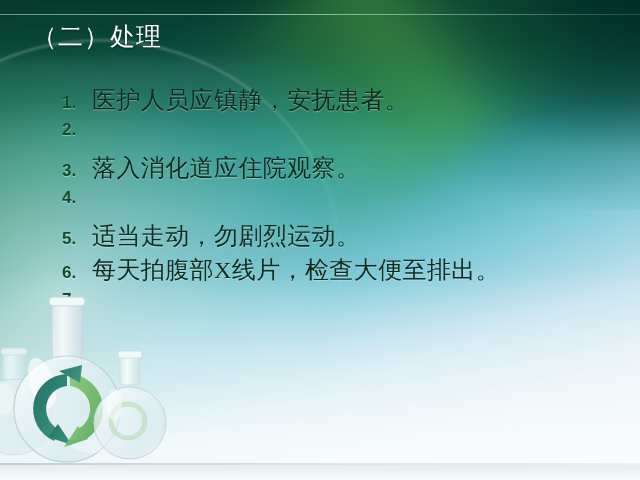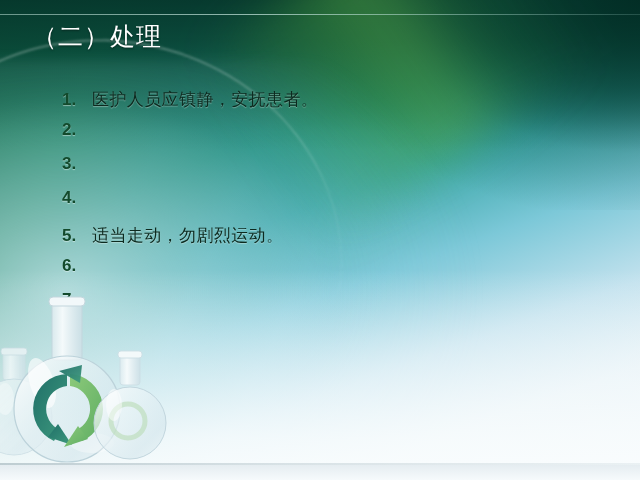--- a/index.html
+++ b/index.html
@@ -166,21 +166,21 @@
     width: 30px;
     font-family: "Liberation Sans", "DejaVu Sans", sans-serif;
     font-weight: bold;
     font-size: 17px;
     color: #134a2c;
     text-align: left;
     text-shadow: 0 1px 1px rgba(255,255,255,0.45);
   }
   .txt {
     flex: 0 1 auto;
-    font-size: 17px;
+    font-size: 24px;
     line-height: 28px;
     color: #0d2a1f;
     letter-spacing: 0.4px;
     text-shadow: 0 1px 1px rgba(255,255,255,0.35);
   }
 
   
   .flasks {
     position: absolute;
     left: 0;
@@ -216,33 +216,35 @@
       <span class="num">1.</span>
       <span class="txt">医护人员应镇静，安抚患者。</span>
     </div>
 
     <div class="list-item">
       <span class="num">2.</span>
     </div>
 
     <div class="list-item">
       <span class="num">3.</span>
+      <span class="txt">落入消化道应住院观察。</span>
     </div>
 
     <div class="list-item">
       <span class="num">4.</span>
     </div>
 
     <div class="list-item">
       <span class="num">5.</span>
       <span class="txt">适当走动，勿剧烈运动。</span>
     </div>
 
     <div class="list-item">
       <span class="num">6.</span>
+      <span class="txt">每天拍腹部X线片，检查大便至排出。</span>
     </div>
 
     <div class="list-item">
       <span class="num">7.</span>
     </div>
 
   </div>
 
   <svg class="flasks" viewBox="0 0 190 185">
     <defs>

